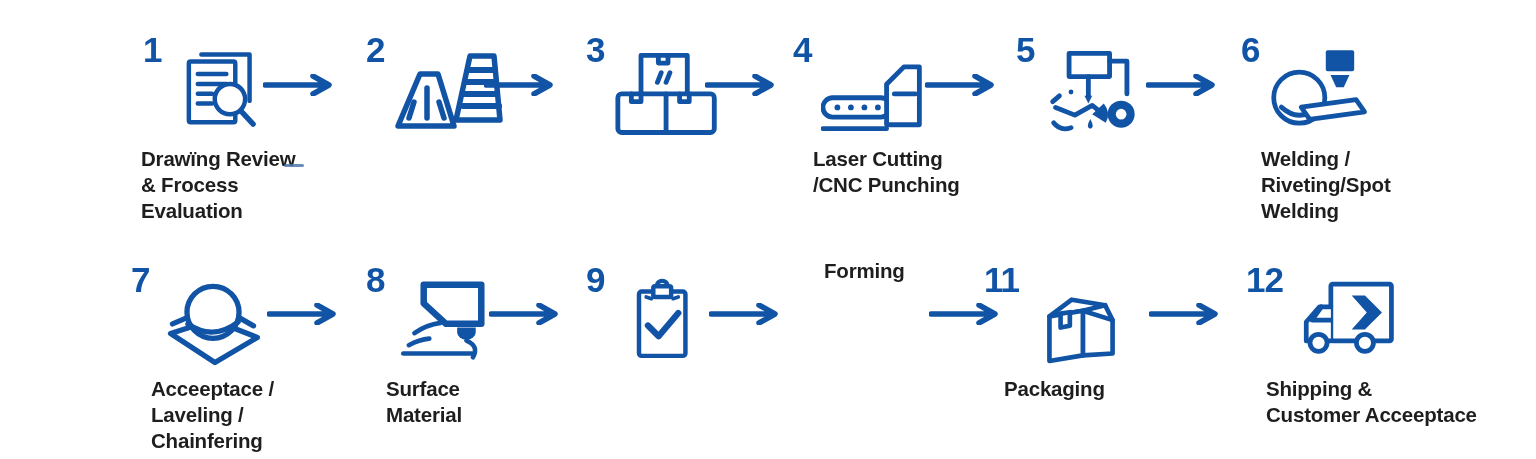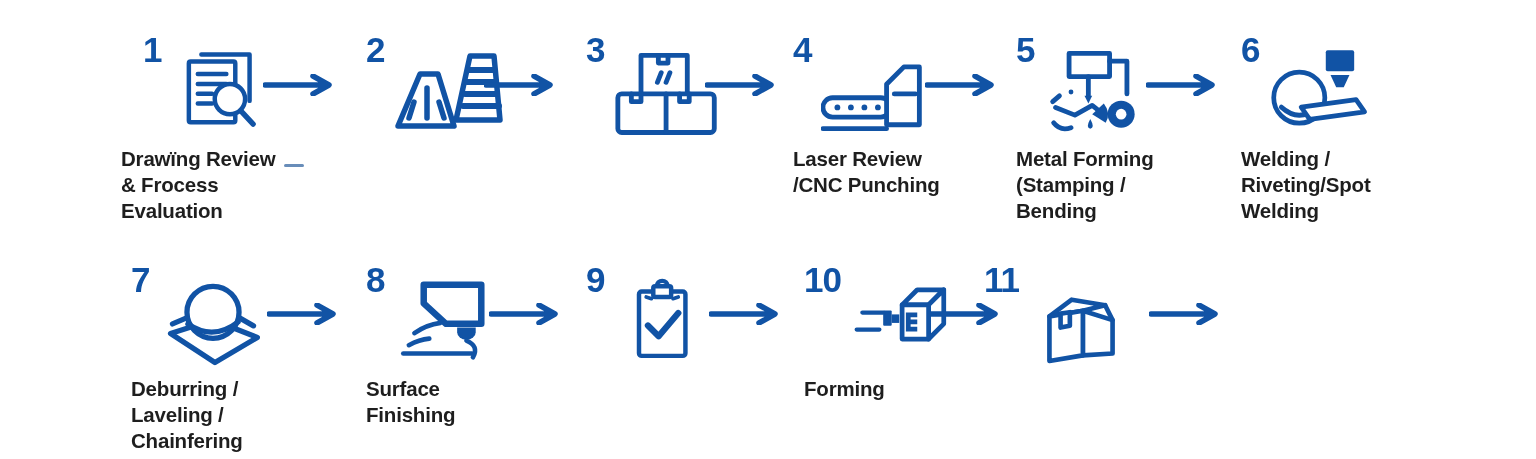--- a/index.html
+++ b/index.html
@@ -16,21 +16,21 @@
   .step-head{display:flex;align-items:flex-start;height:118px;}
   .step-num{
     font-size:35px;font-weight:700;color:var(--accent);
     line-height:1;padding-top:4px;letter-spacing:-1px;
   }
   .step-num.indent{margin-left:22px;}
   .step-icon{margin-left:10px;margin-top:16px;color:var(--accent);}
   .step-icon svg{display:block;}
   .step-label{
     font-size:20.5px;font-weight:700;line-height:26px;color:var(--text);
-    white-space:pre-line;letter-spacing:-0.2px;
+    white-space:pre-line;letter-spacing:-0.2px;margin-left:20px;
   }
   .arrow{position:absolute;color:var(--accent);}
   .arrow svg{display:block;}
   .w-underline{
     position:absolute;left:284px;top:164px;width:20px;height:3px;
     background:var(--underline);border-radius:2px;opacity:.85;
   }
   .ic *{stroke-linecap:round;stroke-linejoin:round;}
 </style>
 </head>
@@ -97,21 +97,21 @@
           <circle cx="17" cy="64" r="3" fill="currentColor" stroke="none"></circle>
           <circle cx="31" cy="64" r="3" fill="currentColor" stroke="none"></circle>
           <circle cx="45" cy="64" r="3" fill="currentColor" stroke="none"></circle>
           <circle cx="59" cy="64" r="3" fill="currentColor" stroke="none"></circle>
           <path d="M68 82 V40 L86 22 H102 V82 Z" fill="#fff"></path>
           <path d="M76 50 H98"></path>
           <path d="M2 86 H68"></path>
         </svg>
       </span>
     </div>
-    <div class="step-label">Laser Review
+    <div class="step-label">Laser Cutting
 /CNC Punching</div>
   </div>
 
   <div class="step" style="left:1016px;top:28px">
     <div class="step-head">
       <span class="step-num">5</span>
       <span class="step-icon">
         <svg class="ic" width="108" height="95" viewBox="0 0 112 95" fill="none" stroke="currentColor" stroke-width="5">
           <rect x="26" y="8" width="42" height="24"></rect>
           <path d="M68 16 H86 V50"></path>
@@ -121,23 +121,20 @@
           <path d="M16 52 l-7 6"></path>
           <path d="M12 64 L32 72 L50 62 L60 70"></path>
           <path d="M10 80 q7 9 18 5"></path>
           <path d="M48 76 q-5 9 0 10 q5 -1 0 -10" fill="currentColor" stroke="none"></path>
           <path d="M62 60 L50 71 L64 80 Q70 70 62 60 Z" fill="currentColor" stroke="none"></path>
           <circle cx="80" cy="71" r="14" fill="currentColor" stroke="none"></circle>
           <circle cx="80" cy="71" r="5.5" fill="#fff" stroke="none"></circle>
         </svg>
       </span>
     </div>
-    <div class="step-label">Metal Forming
-(Stamping /
-Bending</div>
   </div>
 
   <div class="step" style="left:1241px;top:28px">
     <div class="step-head">
       <span class="step-num">6</span>
       <span class="step-icon">
         <svg class="ic" width="106" height="95" viewBox="0 0 112 95" fill="none" stroke="currentColor" stroke-width="5">
           <circle cx="32" cy="54" r="27"></circle>
           <path d="M13 64 Q32 81 51 64"></path>
           <rect x="60" y="4" width="30" height="22" rx="2" fill="currentColor" stroke="none"></rect>
@@ -182,90 +179,94 @@
       <span class="step-num">7</span>
       <span class="step-icon">
         <svg class="ic" width="108" height="95" viewBox="0 0 112 95" fill="none" stroke="currentColor" stroke-width="5.5">
           <polygon points="12,60 56,46 102,64 58,90"></polygon>
           <circle cx="56" cy="38" r="27" fill="#fff"></circle>
           <path d="M30 50 Q56 68 82 48"></path>
           <path d="M28 44 L14 50 M84 44 L98 52"></path>
         </svg>
       </span>
     </div>
-    <div class="step-label">Deburring /
+    <div class="step-label">Acceeptace /
 Laveling /
 Chainfering</div>
   </div>
 
   <div class="step" style="left:366px;top:258px">
     <div class="step-head">
       <span class="step-num">8</span>
       <span class="step-icon">
         <svg class="ic" width="104" height="95" viewBox="0 0 112 95" fill="none" stroke="currentColor" stroke-width="5">
           <polygon points="32,8 94,8 94,50 56,50 32,28" stroke-width="7" fill="#fff"></polygon>
           <path d="M68 54 h20 v5 a10 8 0 0 1 -20 0 z" fill="currentColor" stroke="none"></path>
           <path d="M10 82 H84"></path>
           <path d="M78 68 q14 6 7 18"></path>
           <path d="M22 60 q13 -9 28 -11 M16 73 q11 -6 22 -7"></path>
         </svg>
       </span>
     </div>
     <div class="step-label">Surface
-Finishing</div>
+Material</div>
   </div>
 
   <div class="step" style="left:586px;top:258px">
     <div class="step-head">
       <span class="step-num">9</span>
       <span class="step-icon">
         <svg class="ic" width="100" height="95" viewBox="0 0 112 95" fill="none" stroke="currentColor" stroke-width="5">
           <rect x="28" y="14" width="52" height="72" rx="3" fill="#fff"></rect>
           <circle cx="54" cy="8" r="6" fill="#fff"></circle>
           <rect x="44" y="8" width="20" height="12" rx="2" fill="#fff"></rect>
           <path d="M36 20 l6 2 M72 20 l-6 2" stroke-width="4"></path>
           <path d="M38 52 L50 64 L72 38" stroke-width="7"></path>
         </svg>
       </span>
     </div>
   </div>
 
   <div class="step" style="left:804px;top:258px">
-    <div class="step-head">
-      <span class="step-num">10</span>
-      <span class="step-icon">
-        <svg class="ic" width="106" height="95" viewBox="0 0 112 95" fill="none" stroke="currentColor" stroke-width="5">
-          <polygon points="54,30 70,14 98,14 82,30" fill="#fff"></polygon>
-          <polygon points="82,30 98,14 98,50 82,66" fill="#fff"></polygon>
-          <rect x="54" y="30" width="28" height="36" fill="#fff"></rect>
-          <path d="M58 38 h12 v5 h-7 v2.5 h7 v5 h-7 v2.5 h7 v5 h-12 z" fill="currentColor" stroke="none"></path>
-          <rect x="34" y="36" width="9" height="16" rx="1" fill="currentColor" stroke="none"></rect>
-          <rect x="43" y="40" width="8" height="9" fill="currentColor" stroke="none"></rect>
-          <path d="M12 38 H34 M6 56 H30" stroke-width="4.5"></path>
-        </svg>
-      </span>
-    </div>
     <div class="step-label">Forming</div>
   </div>
 
   <div class="step" style="left:984px;top:258px">
     <div class="step-head">
       <span class="step-num">11</span>
       <span class="step-icon">
         <svg class="ic" width="104" height="95" viewBox="0 0 112 95" fill="none" stroke="currentColor" stroke-width="5">
           <polygon points="22,42 46,24 82,30 58,36"></polygon>
           <path d="M82 30 L90 46"></path>
           <polygon points="58,36 90,46 90,82 58,84"></polygon>
           <polygon points="22,42 58,36 58,84 22,90" fill="#fff"></polygon>
           <polygon points="34,39 44,37.5 44,52 34,54" fill="#fff"></polygon>
         </svg>
       </span>
     </div>
-  </div>
-
+    <div class="step-label">Packaging</div>
+  </div>
+
+  <div class="step" style="left:1246px;top:258px">
+    <div class="step-head">
+      <span class="step-num">12</span>
+      <span class="step-icon">
+        <svg class="ic" width="106" height="95" viewBox="0 0 112 95" fill="none" stroke="currentColor" stroke-width="5">
+          <rect x="40" y="8" width="64" height="60" rx="2" fill="#fff"></rect>
+          <path d="M62 20 H76 L94 38 L76 56 H62 L78 38 Z" fill="currentColor" stroke="none"></path>
+          <path d="M40 32 H28 L14 48 V68 H40" fill="#fff"></path>
+          <path d="M30 32 L20 46 H40"></path>
+          <circle cx="27" cy="70" r="9" fill="#fff"></circle>
+          <circle cx="76" cy="70" r="9" fill="#fff"></circle>
+        </svg>
+      </span>
+    </div>
+    <div class="step-label">Shipping &amp;
+Customer Acceeptace</div>
+  </div>
 
   <div class="arrow" style="left:267px;top:303px">
     <svg width="80" height="22" viewBox="0 0 80 22" fill="none" stroke="currentColor" stroke-width="5.5" stroke-linecap="round" stroke-linejoin="round">
       <path d="M2 11 H64 M50 2 L66 11 L50 20"></path>
       </svg>
   </div>
   <div class="arrow" style="left:489px;top:303px">
     <svg width="80" height="22" viewBox="0 0 80 22" fill="none" stroke="currentColor" stroke-width="5.5" stroke-linecap="round" stroke-linejoin="round">
       <path d="M2 11 H64 M50 2 L66 11 L50 20"></path>
       </svg>

